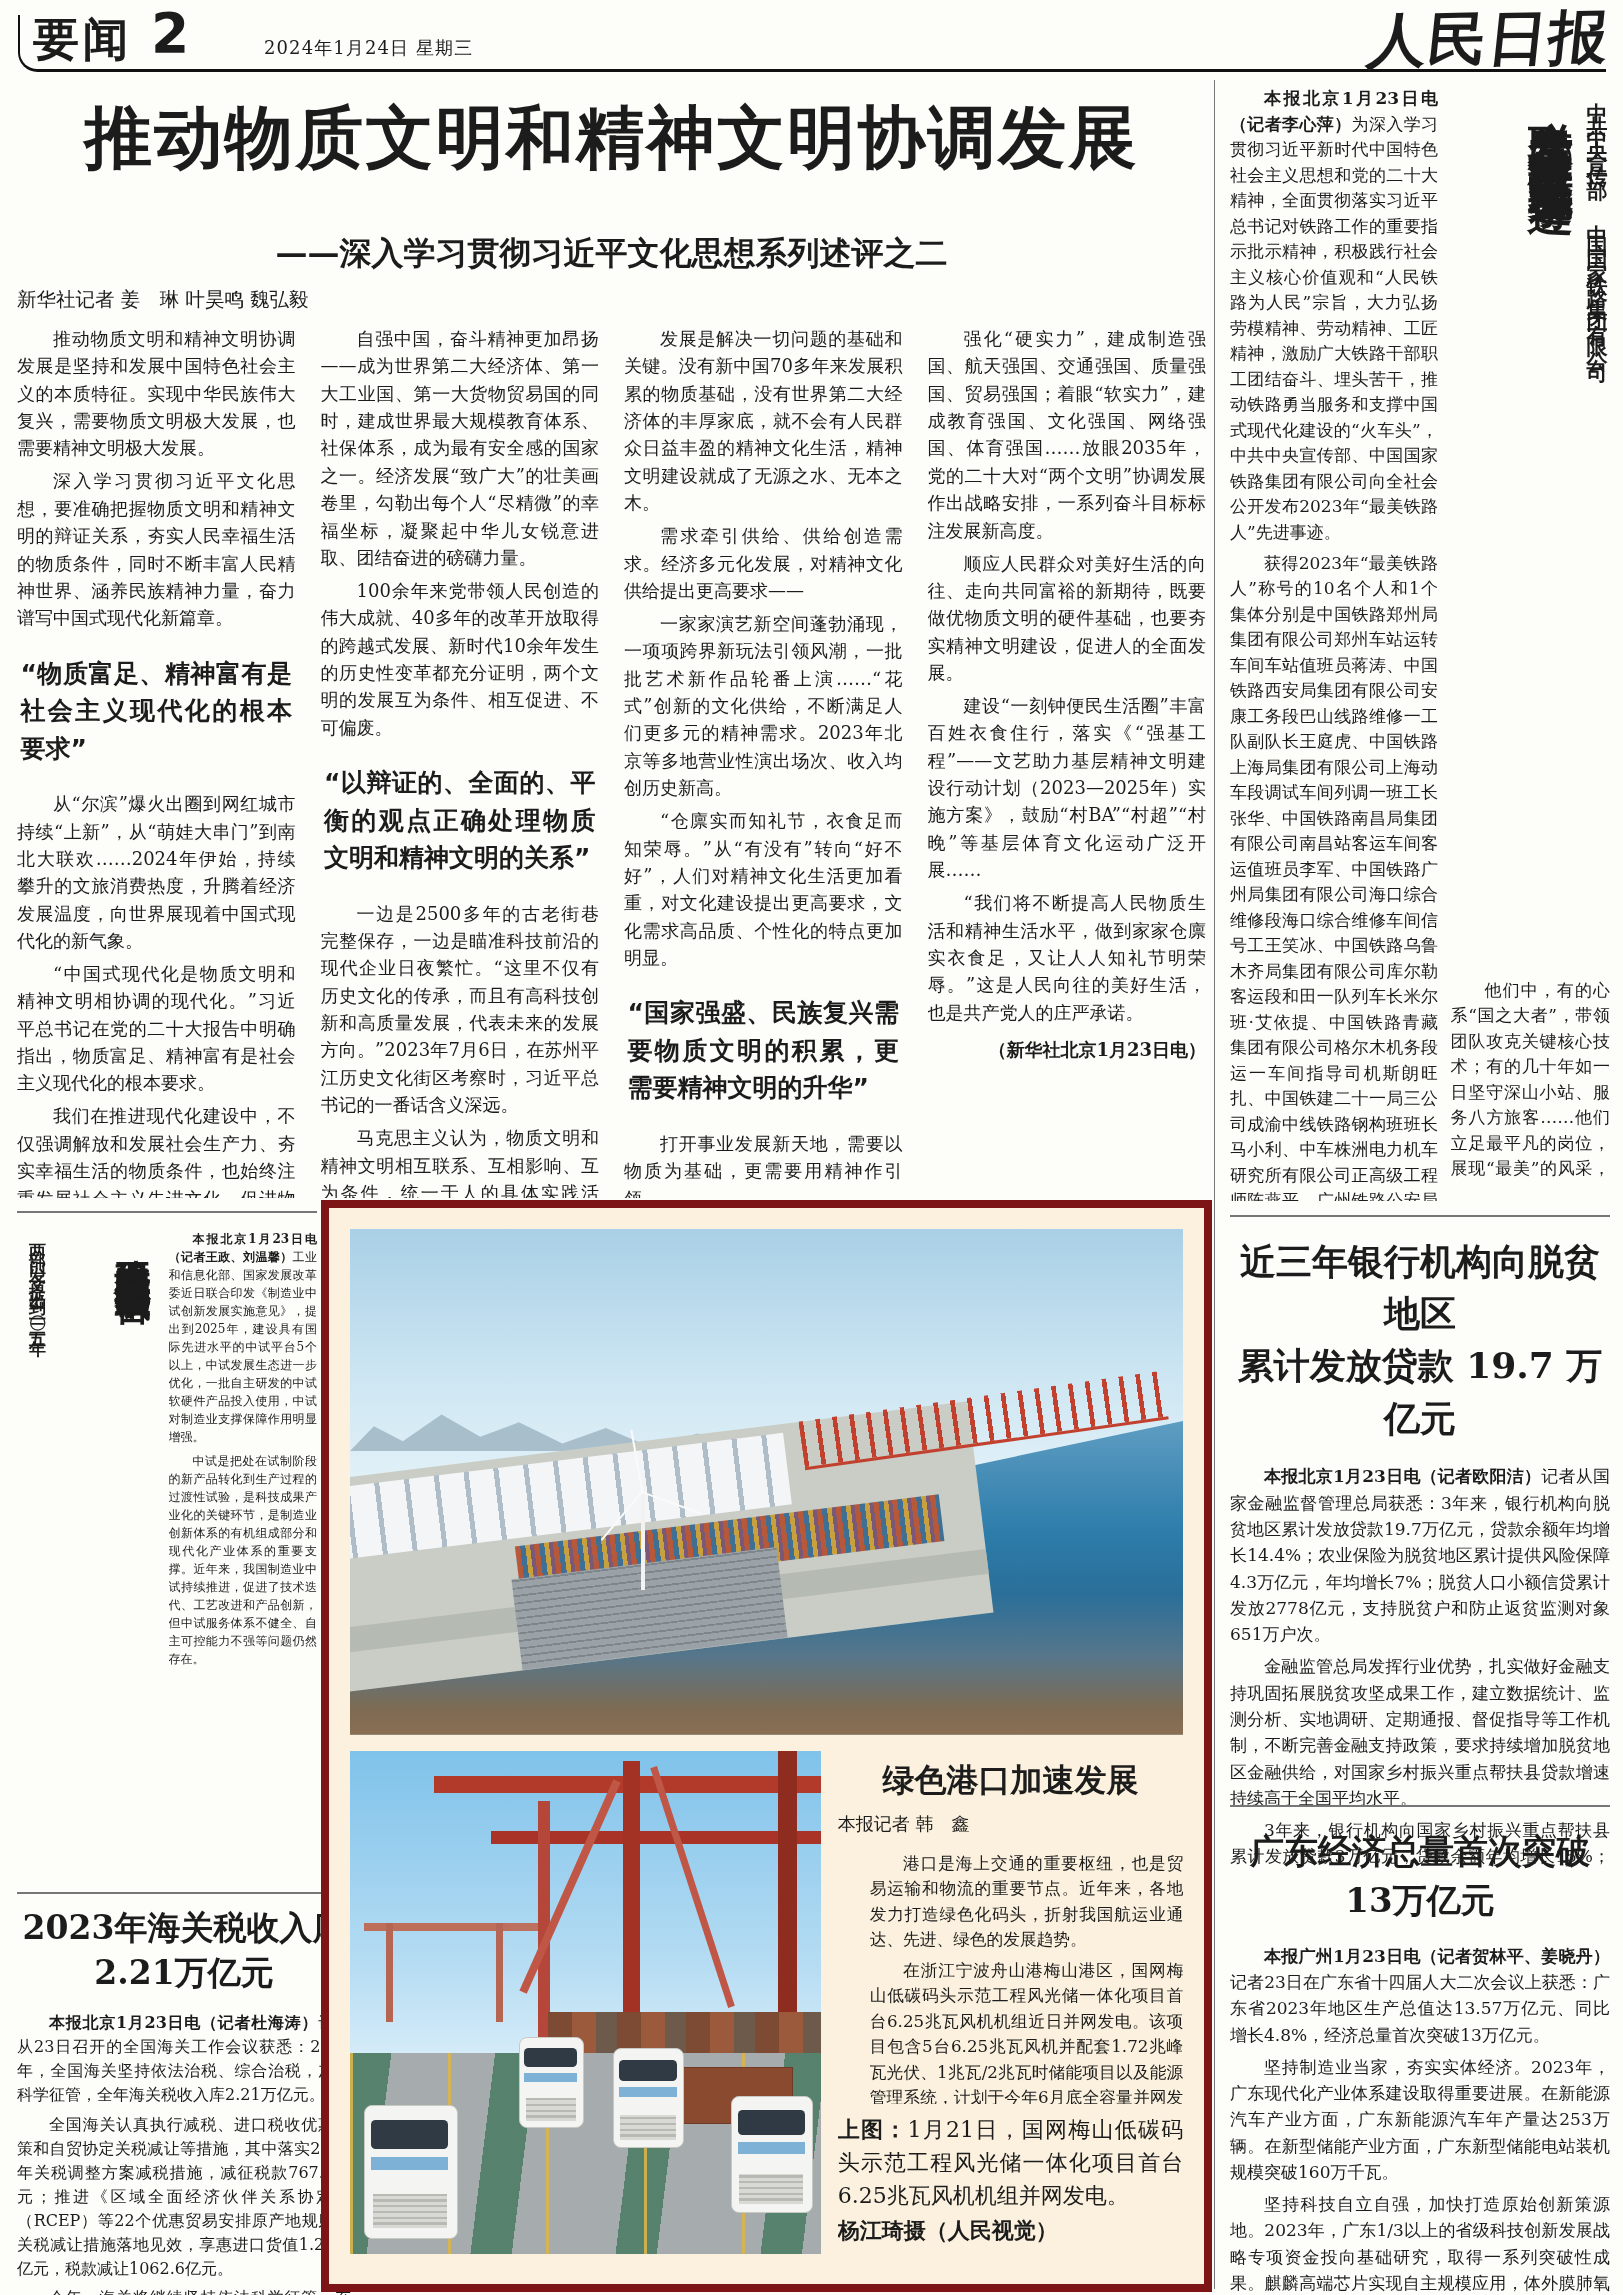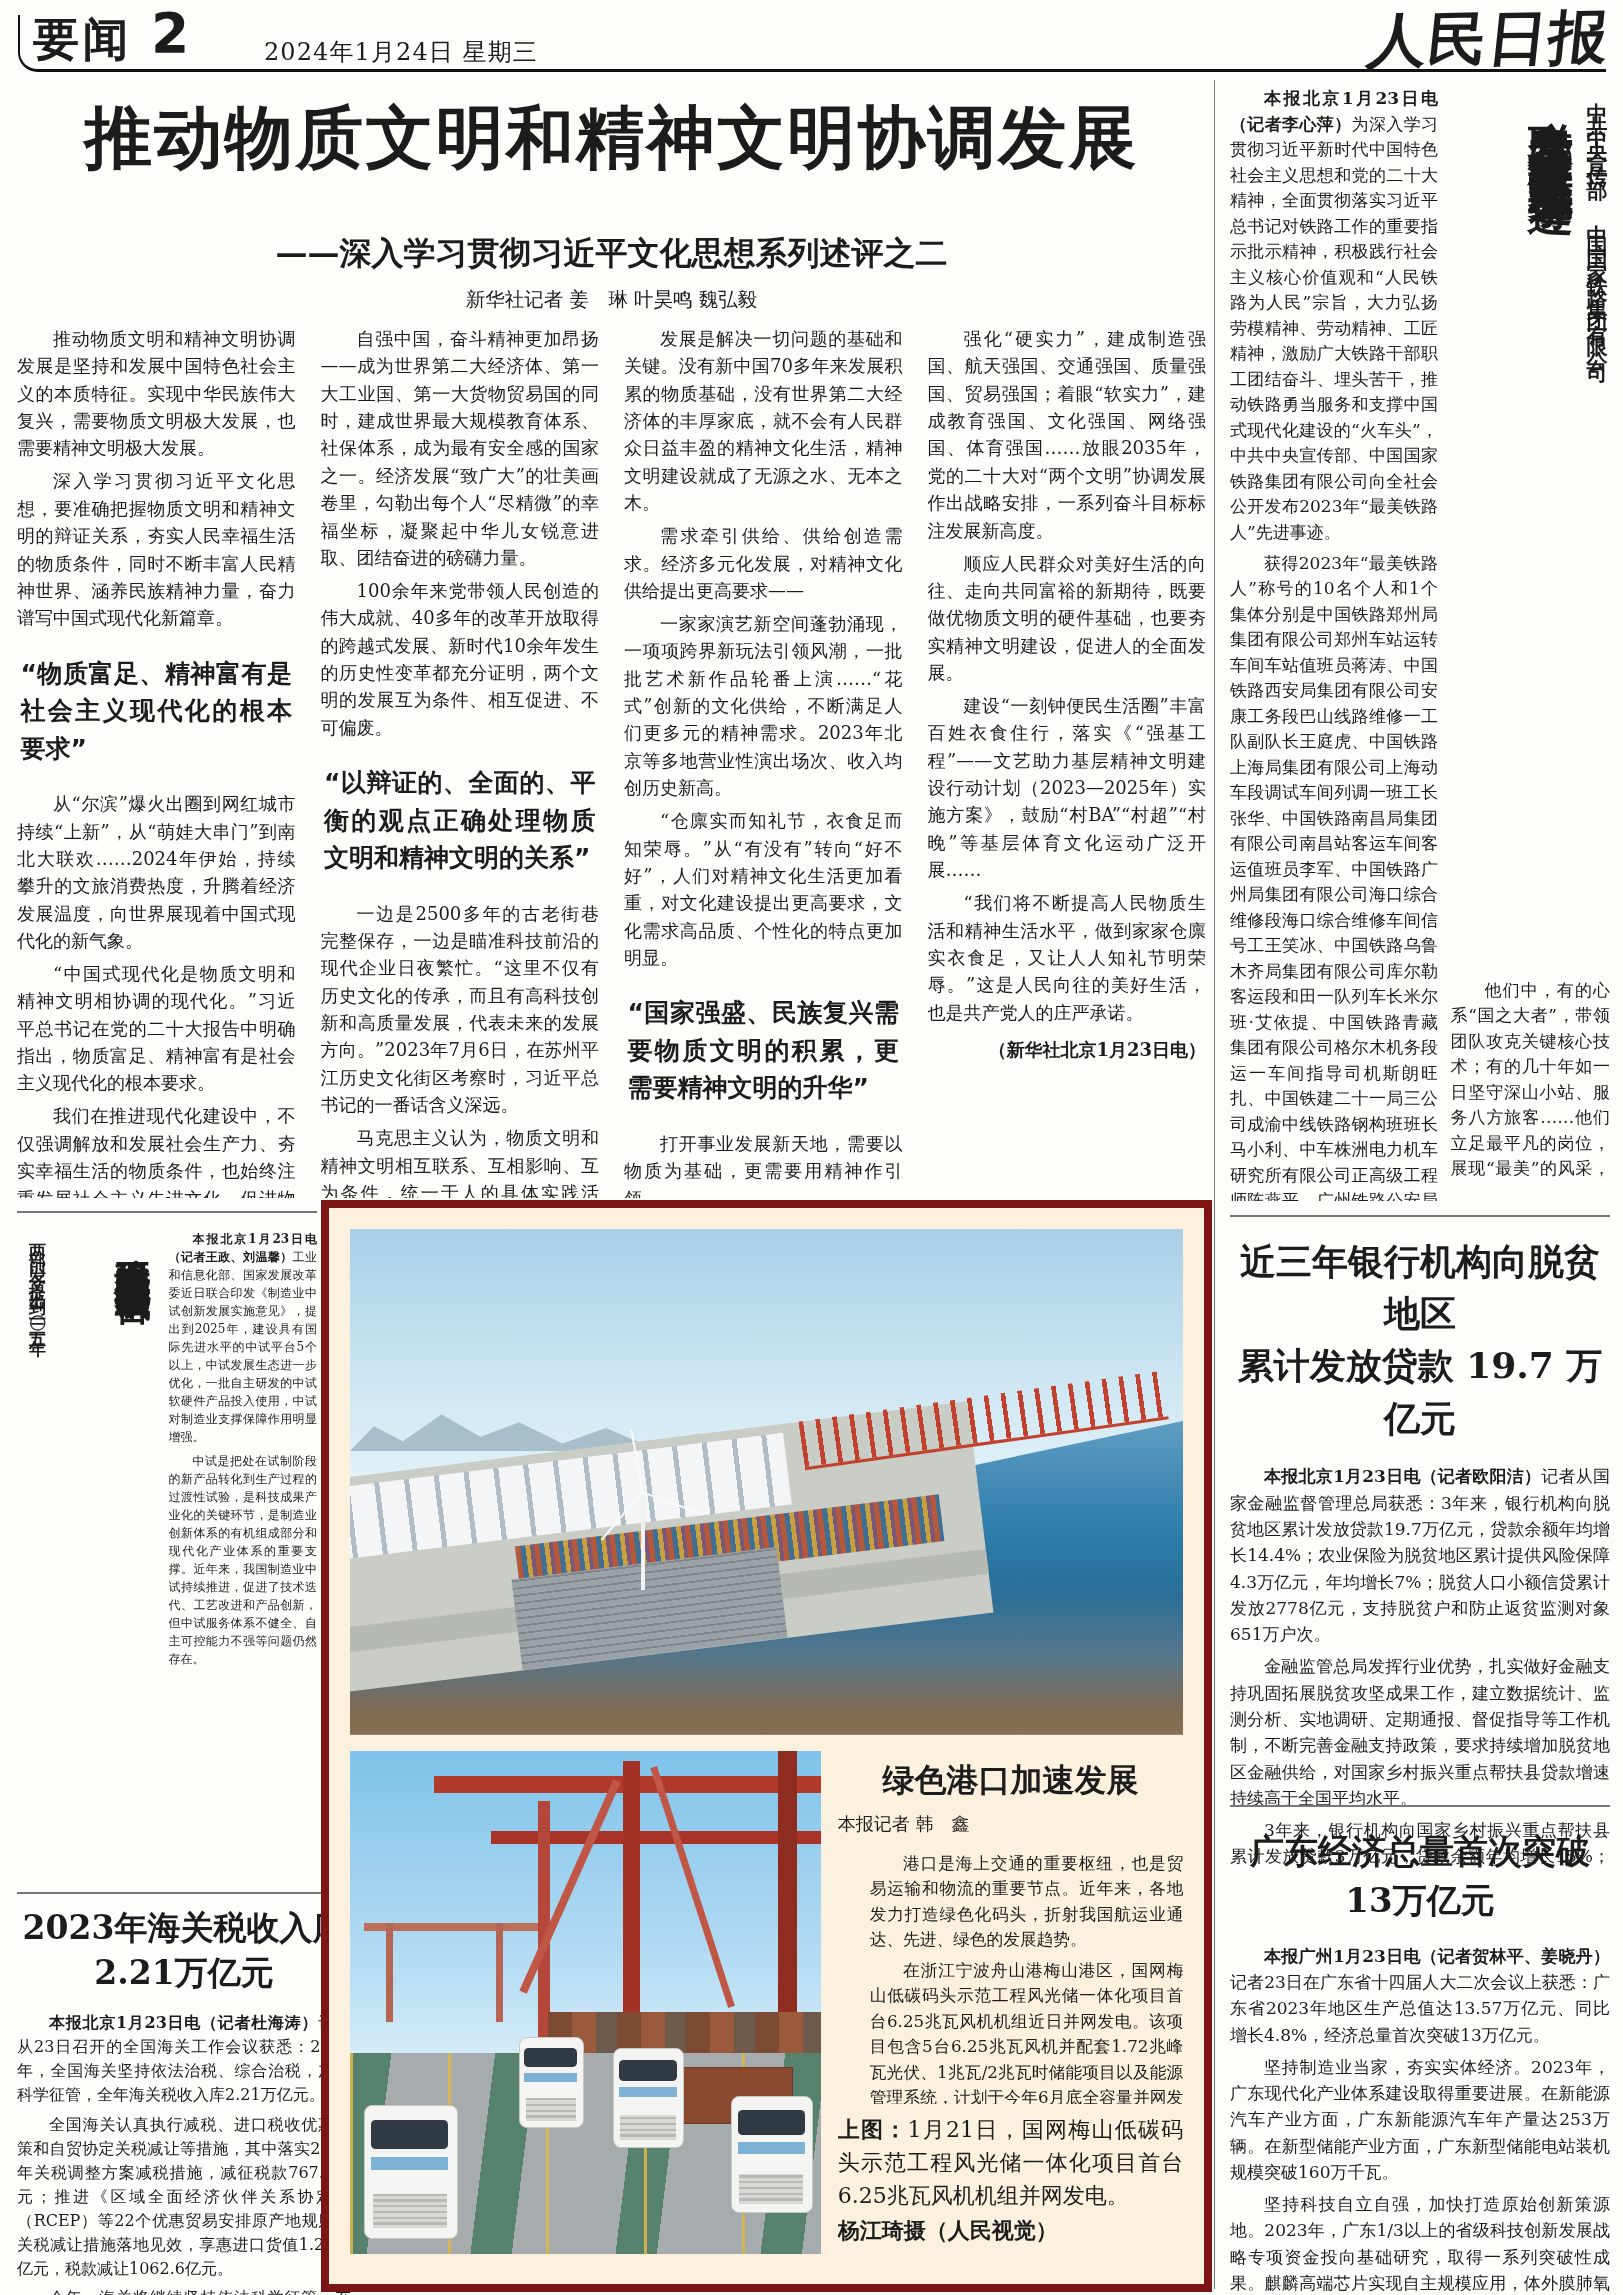--- a/index.html
+++ b/index.html
@@ -4,30 +4,30 @@
 <style>
   html,body{margin:0;padding:0;background:#e8e8e4;}
   .page{position:relative;width:1623px;height:2295px;background:#fdfdfa;overflow:hidden;
         font-family:"DejaVu Serif","Liberation Serif",serif;color:#1c1c1c;}
   .abs{position:absolute;}
   
   .hdr-frame{left:18.4px;top:15px;width:1586px;height:54px;border-left:2.9px solid #111;
              border-bottom:3.4px solid #111;border-bottom-left-radius:19.5px;}
   .hdr-section{left:33px;top:9.2px;font-size:46px;font-weight:900;letter-spacing:3.4px;}
   .hdr-pageno{left:151px;top:1.1px;font-size:55px;font-weight:700;font-family:"DejaVu Sans",sans-serif;}
-  .hdr-date{left:264px;top:36px;font-size:24px;letter-spacing:1.1px;}
+  .hdr-date{left:264px;top:36px;font-size:18px;letter-spacing:1.1px;}
   .hdr-masthead{left:1368px;top:0px;width:241px;font-size:59px;font-weight:900;
                 transform:skewX(-7deg) rotate(-1deg);letter-spacing:1.1px;}
   
   .rule{background:#777;}
   
   .lead-headline{left:17px;top:93px;width:1189px;text-align:center;font-size:68px;
                  font-weight:900;letter-spacing:2.3px;}
   .lead-subheadline{left:17px;top:232px;width:1189px;text-align:center;font-size:32px;font-weight:700;}
-  .lead-byline{left:17px;top:286px;width:1189px;text-align:center;font-size:19.5px;}
+  .lead-byline{left:17px;top:286px;width:1189px;text-align:left;font-size:19.5px;}
   .lead-cols{left:17px;top:325px;width:1189px;height:873px;display:flex;gap:25px;}
   .lead-col{flex:1;overflow:hidden;font-size:18px;line-height:1.52;text-align:justify;}
   .para{margin:0 0 5.7px;text-indent:2em;}
   .col-subhead{font-family:"DejaVu Sans",sans-serif;font-weight:bold;font-size:25px;
                line-height:1.5;margin:23px 0;text-indent:0;padding:0 3.4px;}
   .sign-off{text-align:right;font-weight:bold;margin-top:10.3px;font-size:18px;}
   .lead{font-weight:bold;}
   
   .rail-top{left:1230px;top:86px;width:380px;height:1115px;display:flex;gap:12.6px;}
   .rail-body{width:208px;height:100%;overflow:hidden;font-size:17px;line-height:1.5;text-align:justify;}

